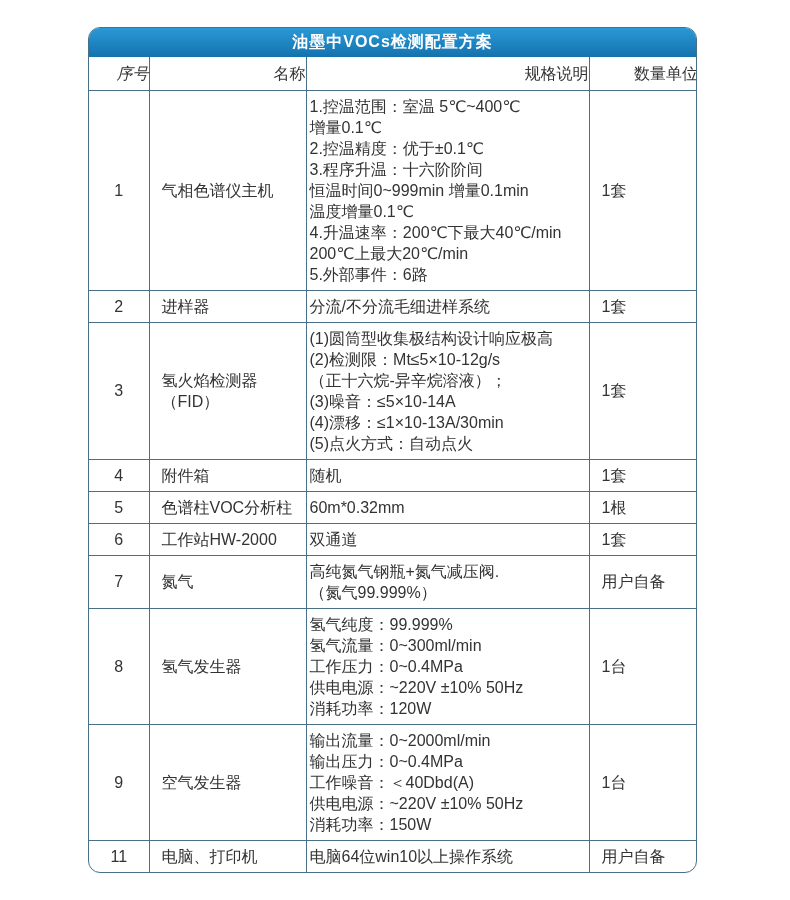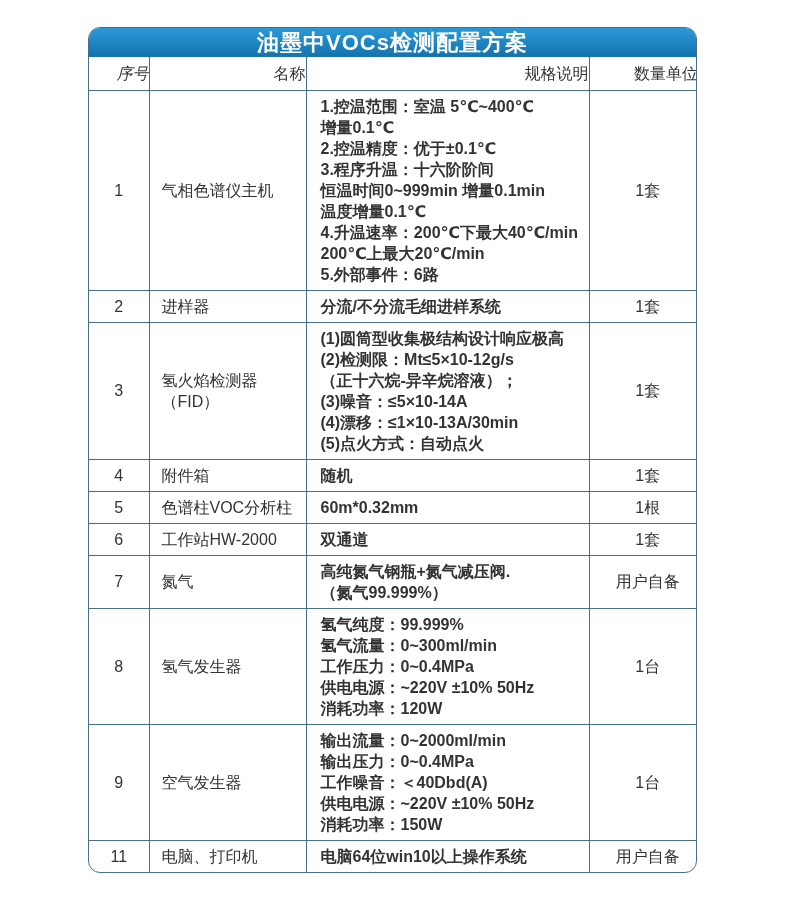--- a/index.html
+++ b/index.html
@@ -15,21 +15,21 @@
     position:absolute;left:88px;top:27px;width:609px;
     border:1px solid var(--grid);
     border-radius:12px;
     overflow:hidden;
     background:#fff;
   }
   .title-bar{
     height:29px;
     background:linear-gradient(180deg,var(--blue-top),var(--blue-bottom));
     color:#fff;
-    font-size:22px;
+    font-size:16px;
     font-weight:bold;
     display:flex;align-items:center;justify-content:center;
     letter-spacing:1px;
   }
   table{
     width:100%;
     border-collapse:collapse;
     table-layout:fixed;
     font-size:16px;
     color:var(--text);
@@ -50,22 +50,22 @@
   thead th{border-top:none;}
   tbody tr:last-child td{border-bottom:none;}
   thead th{
     height:33px;
     text-align:right;
     padding-left:16px;
   }
   thead th.h-no{padding-left:0;font-style:italic;}
   td.c-no{text-align:center;height:32px;}
   td.c-name{padding:5px 4px 5px 12px;margin-left:32px;}
-  td.c-spec{padding:5px 6px 5px 14px;font-weight:bold;}
-  td.c-qty{padding:5px 4px 5px 12px;text-align:center;}
+  td.c-spec{padding:5px 6px 5px 3px;}
+  td.c-qty{padding:5px 4px 5px 12px;}
   .spec-line{line-height:21px;}
 </style>
 </head>
 <body>
 
 <div class="card">
   <div class="title-bar">油墨中VOCs检测配置方案</div>
   <table>
     <colgroup>
       <col class="c1">

